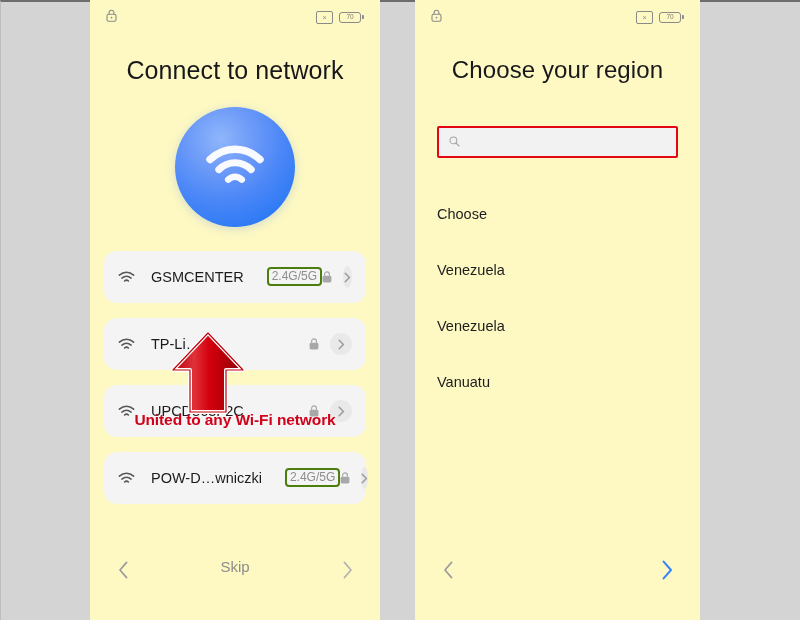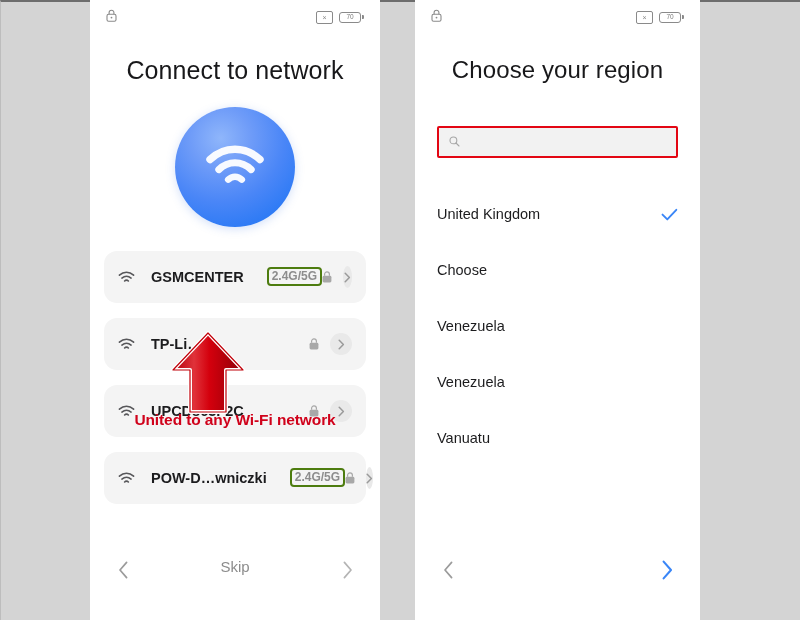--- a/index.html
+++ b/index.html
@@ -14,21 +14,21 @@
     position:absolute;inset:0;
     border-top:2px solid #6d6d6d;
     border-left:1px solid #bdbdbd;
     box-sizing:border-box;
     pointer-events:none;
   }
   .phone{
     position:absolute;
     top:0;
     width:290px;height:620px;
-    background:#ffffff;
+    background:#fef9c3;
     overflow:hidden;
   }
   #phone-left{left:90px;}
   #phone-right{left:415px;width:285px;}
 
   
   .statusbar{
     height:34px;
     display:flex;align-items:center;justify-content:space-between;
     padding:0 16px;
@@ -83,21 +83,20 @@
   
   .net-list{margin-top:24px;padding:0 14px;}
   .net-row{
     height:52px;
     background:#f4f4f4;
     border-radius:13px;
     display:flex;align-items:center;
     padding:0 14px;
     margin-bottom:15px;
     box-sizing:border-box;
-    font-weight:bold;
   }
   .net-wifi-icon{flex:0 0 auto;margin-right:16px;display:flex;align-items:center;}
   .net-name{
     font-size:14.5px;color:#1c1c1e;white-space:nowrap;
   }
   .band-badge{
     margin-left:23px;
     border:2px solid #4d7c0f;
     border-radius:4px;
     font-size:12px;color:#8d8d8d;
@@ -380,29 +379,20 @@
             <path d="M7 7l3 3" stroke="#a6a6a6" stroke-width="1.1" stroke-linecap="round"></path>
           </svg>
         </span>
         <span class="search-input-text"></span>
       </div>
     </div>
   </div>
 
   <div class="region-list">
 
-    <div class="region-row">
-      <span class="region-name">United Kingdom</span>
-      <span class="region-spacer"></span>
-      <span class="check-mark">
-        <svg width="17" height="13" viewBox="0 0 17 13">
-            <path d="M1.5 6.6l4.8 4.8L15.3 1.8" fill="none" stroke="#3a86f7" stroke-width="1.9" stroke-linecap="round" stroke-linejoin="round"></path>
-          </svg>
-      </span>
-    </div>
 
 
     <div class="region-row">
       <span class="region-name">Choose</span>
       <span class="region-spacer"></span>
     </div>
 
     <div class="region-row">
       <span class="region-name">Venezuela</span>
       <span class="region-spacer"></span>

